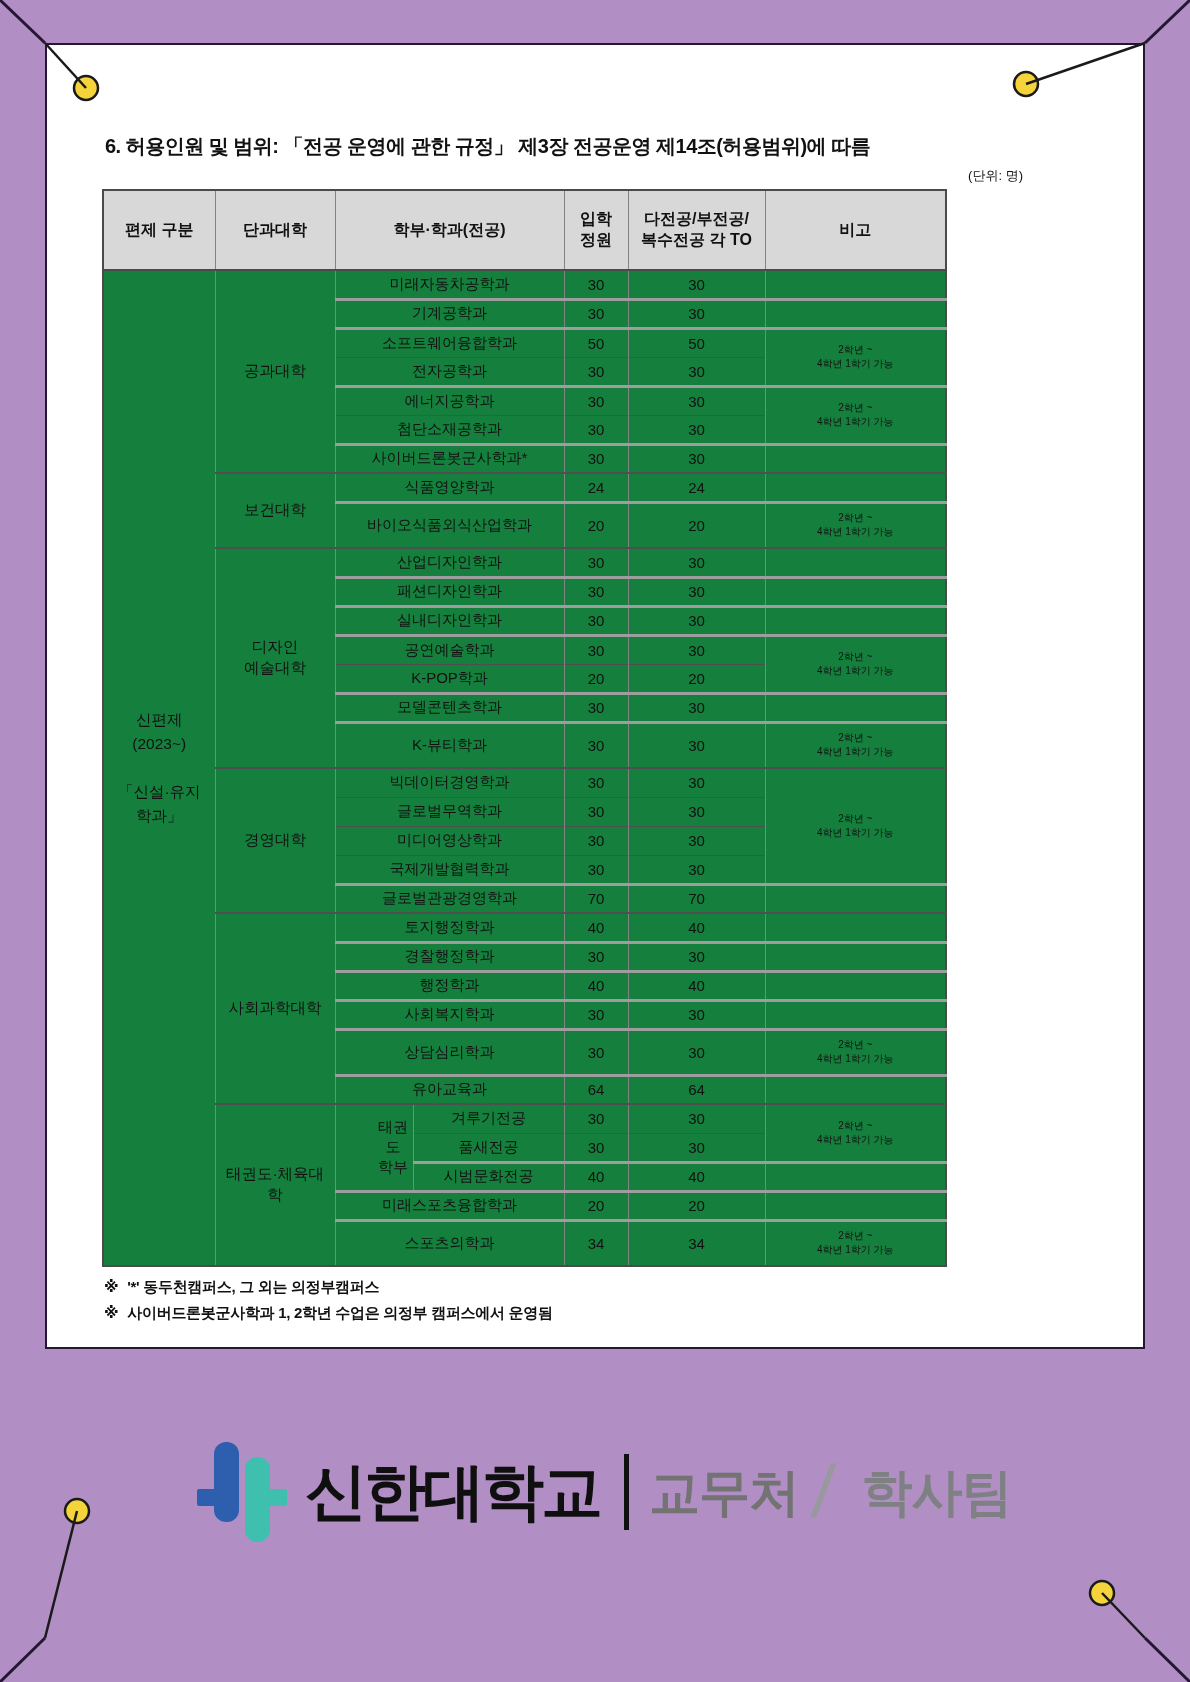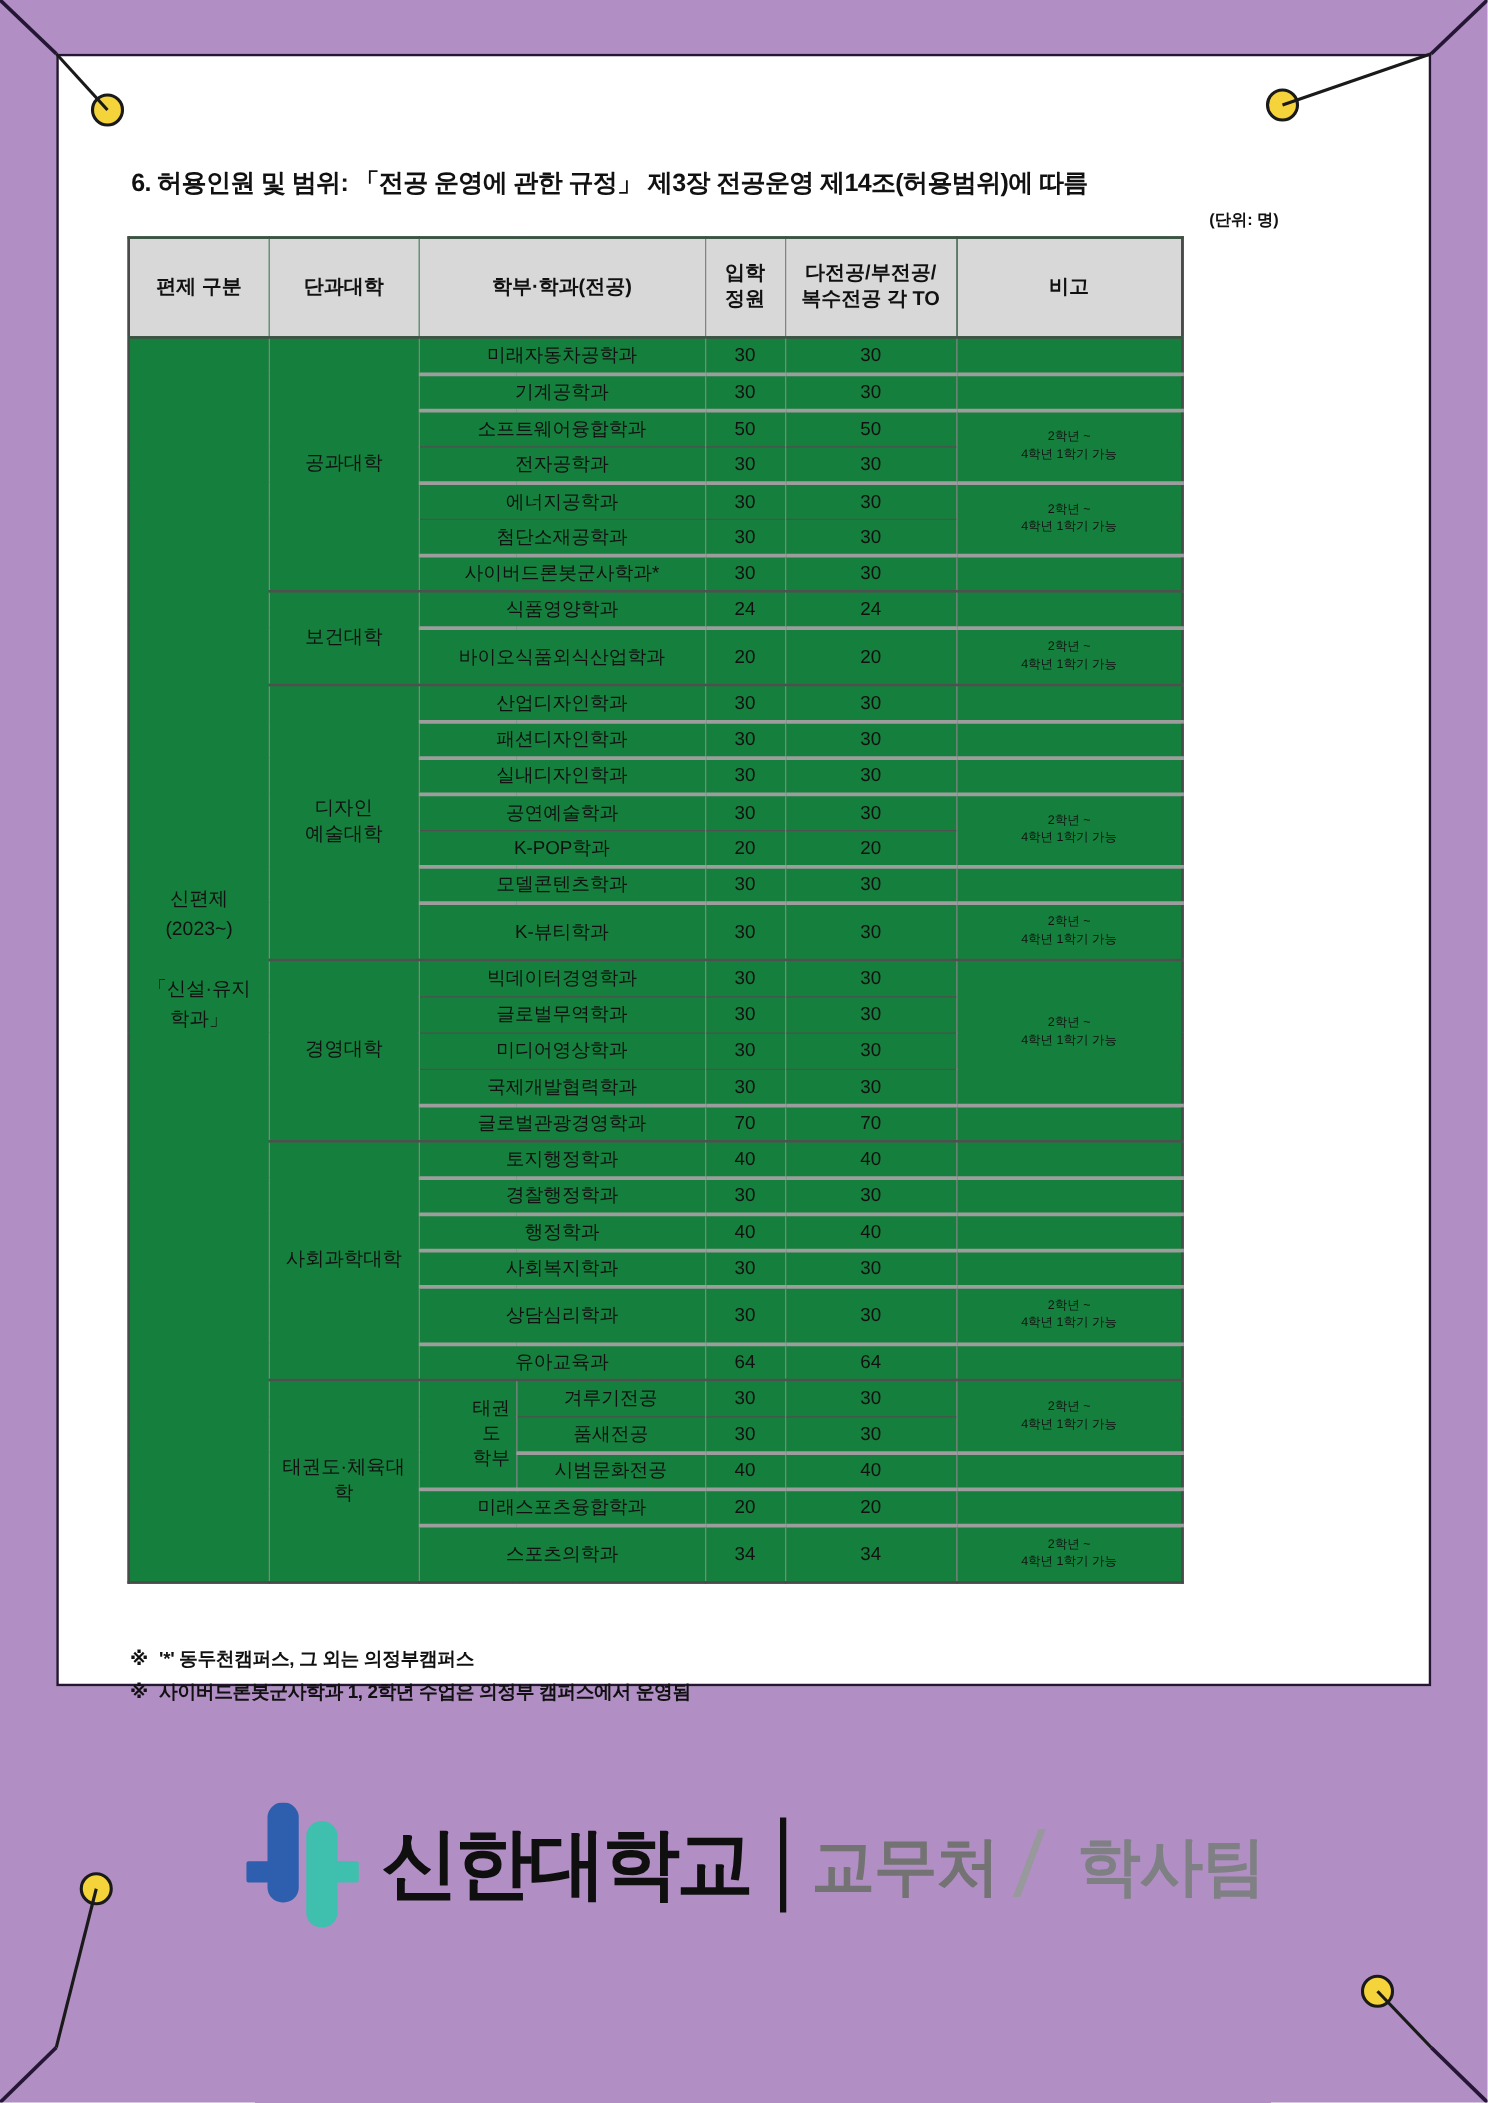--- a/index.html
+++ b/index.html
@@ -26,21 +26,21 @@
     z-index: 5;
   }
   .doc-title {
     position: absolute; left: 58px; top: 88px;
     font-size: 20px; font-weight: 700;
     letter-spacing: -0.5px;
     white-space: nowrap;
   }
   .unit-label {
     position: absolute; right: 120px; top: 122px;
-    font-size: 13px; font-weight: 700;
+    font-size: 13px; font-weight: 400;
   }
   .table-wrap { position: absolute; left: 55px; top: 144px; }
   table.doc-table {
     table-layout: fixed;
     border-collapse: collapse;
     width: 843px;
     border: 2.5px solid #4a4a4a;
     background: #15803d;
   }
   .doc-table th, .doc-table td {
@@ -69,21 +69,21 @@
   .doc-table td.edition {
     white-space: pre-line; line-height: 1.55;
     font-size: 15.5px;
   }
   .doc-table td.college { white-space: pre-line; line-height: 1.35; font-size: 15.5px; }
   .doc-table td.group { white-space: pre-line; line-height: 1.35; padding-left: 40px; }
   .doc-table td.remark {
     white-space: pre-line; line-height: 1.4;
     font-size: 10px;
   }
-  .footnotes { position: absolute; left: 57px; top: 1232px; margin-top: 41px; }
+  .footnotes { position: absolute; left: 57px; top: 1232px; }
   .footnote {
     font-size: 15px; font-weight: 700;
     line-height: 1.28;
     margin-bottom: 7px;
     letter-spacing: -0.3px;
   }
   .fn-marker { display: inline-block; vertical-align: top; }
   .fn-text {
     display: inline-block; vertical-align: top;
     white-space: pre-line; margin-left: 9px;

